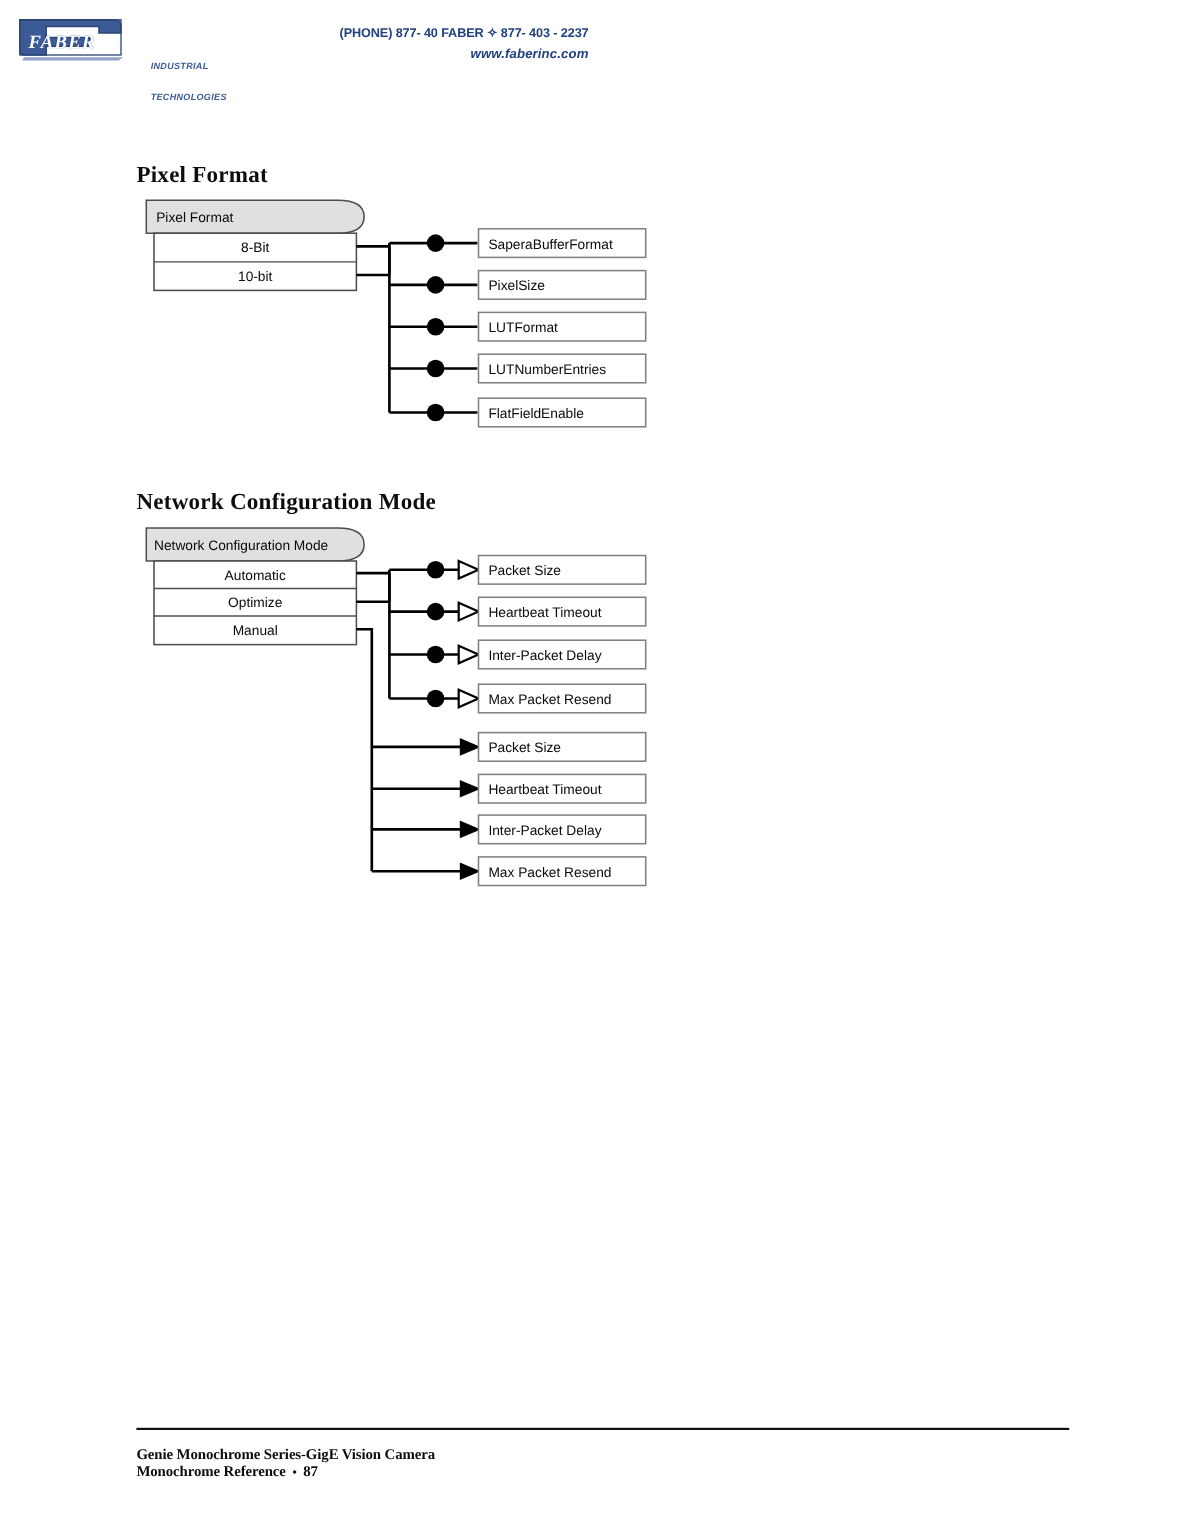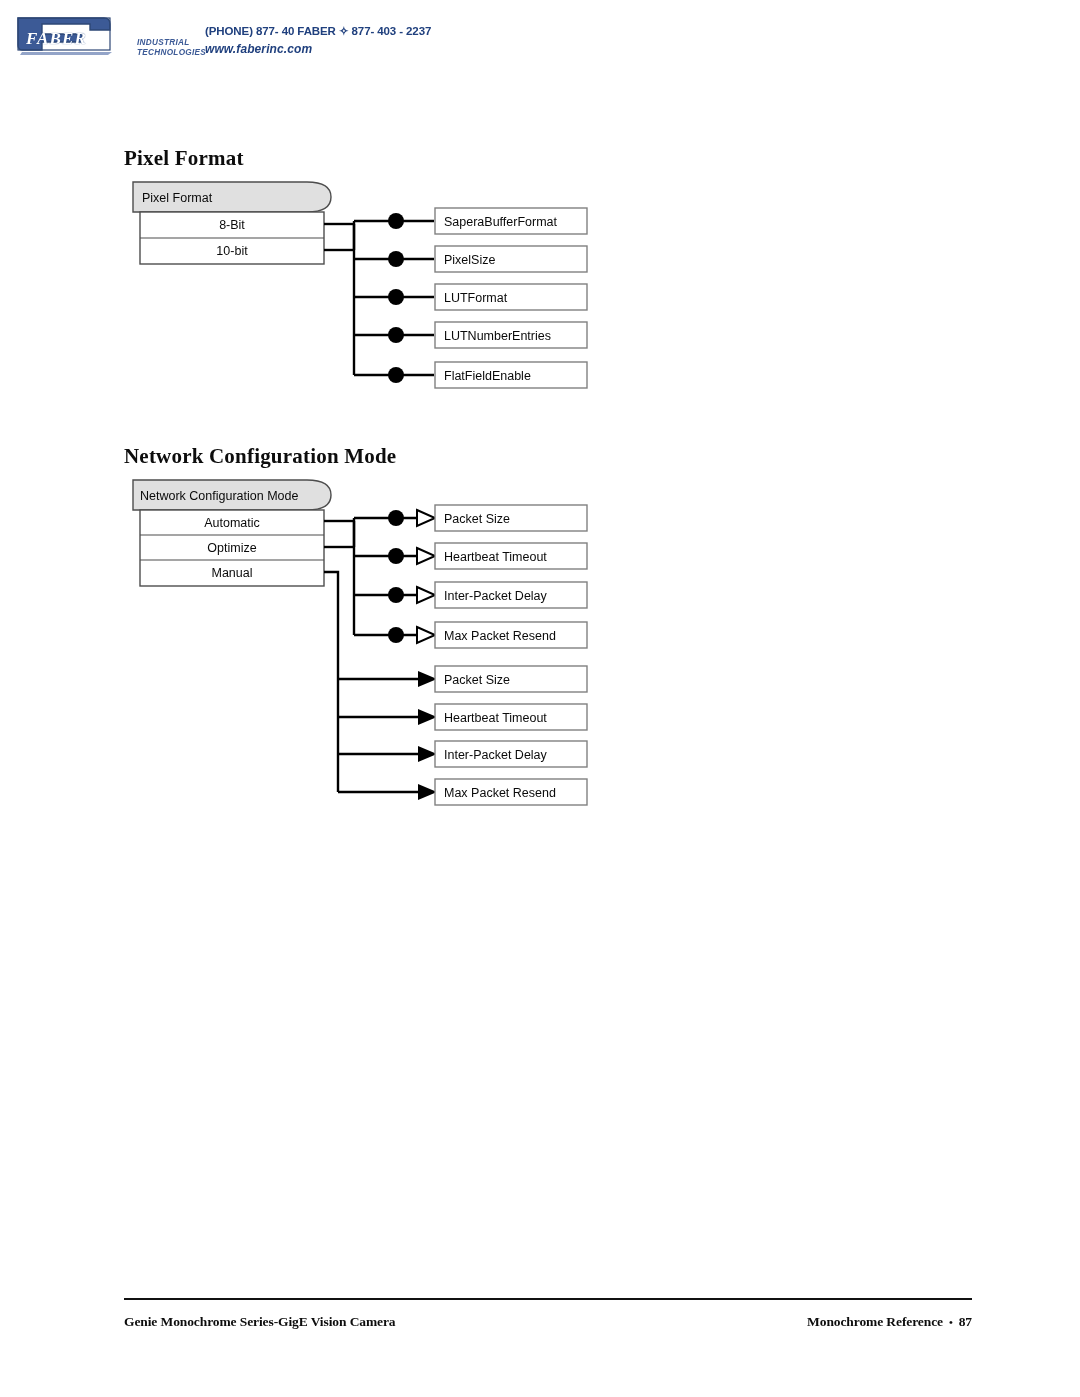--- a/index.html
+++ b/index.html
@@ -47,26 +47,26 @@
     left: 125px; top: 28px;
     font-family: "Liberation Sans", sans-serif;
     font-style: italic;
     font-weight: bold;
     font-size: 8.2px;
     line-height: 9.6px;
     color: #3c5a96;
     letter-spacing: 0.3px;
     white-space: nowrap;
   }
-  .logo-words span { display: block; }
+  .logo-words span { display: block; margin-top: 18px; }
   #header-contact {
     position: absolute;
     left: 205px; top: 22px;
     width: 330px;
-    text-align: left;
+    text-align: right;
     color: #20407e;
     font-family: "Liberation Sans", sans-serif;
     font-weight: bold;
     font-size: 11.5px;
     line-height: 18px;
   }
   #header-contact .phone-line { letter-spacing: -0.1px; white-space: nowrap; }
   #header-contact .web-line {
     font-style: italic;
     font-size: 12px;
@@ -104,27 +104,28 @@
     left: 124px; top: 1298px;
     width: 848px;
   }
   #footer-rule {
     width: 100%; height: 2px;
     background: #111111;
   }
   #footer-row {
     display: flex;
     justify-content: space-between;
-    align-items: flex-end;
+    align-items: flex-start;
     margin-top: 14px;
     font-family: "Liberation Serif", serif;
     font-weight: bold;
     font-size: 13.5px;
     color: #0d0d0d;
     letter-spacing: -0.1px;
+    flex-direction: column;
   }
   #footer-right { white-space: nowrap; }
   #footer-right .bullet { margin: 0 6px; font-size: 11px; }
 </style>
 </head>
 <body>
 
 <div id="page-header">
 
   <div id="logo-block">

